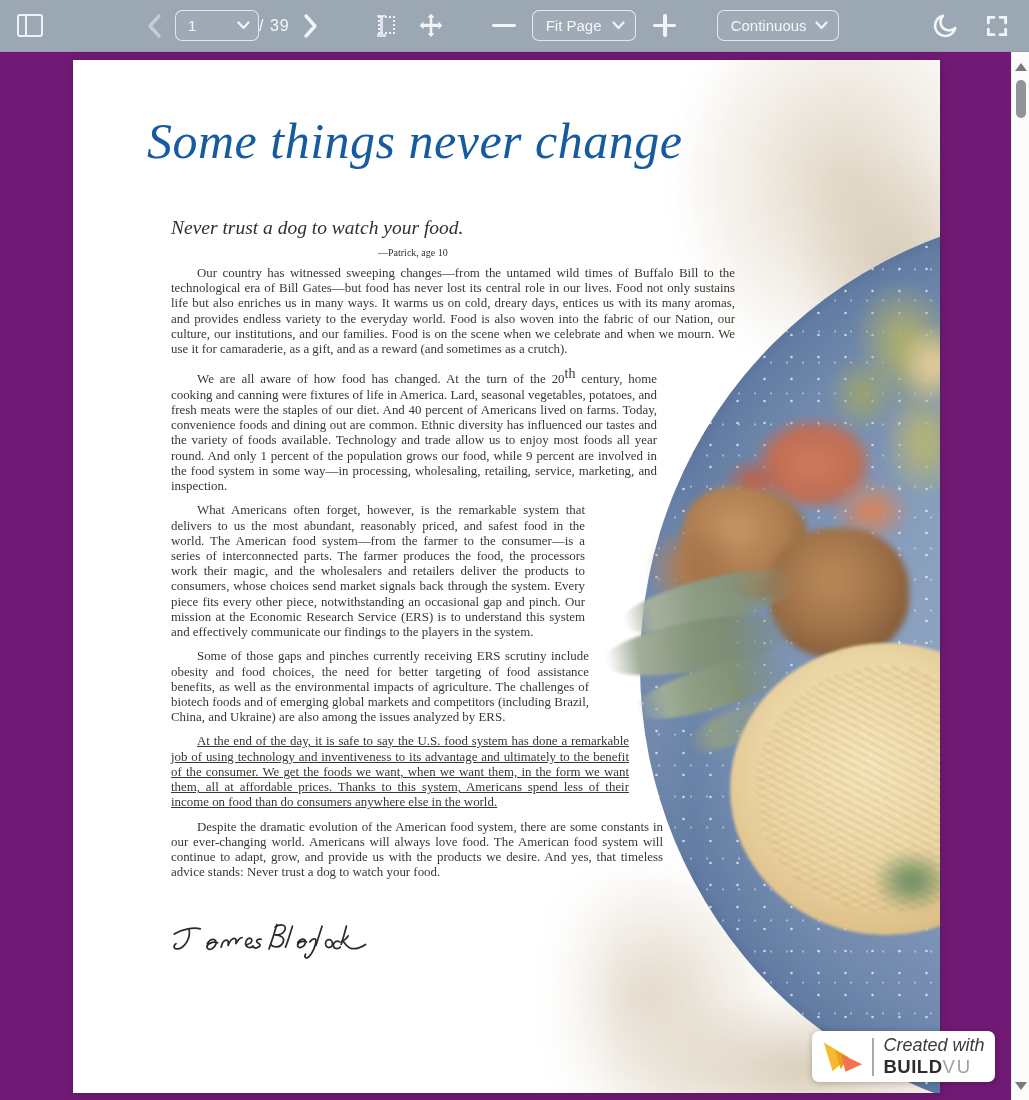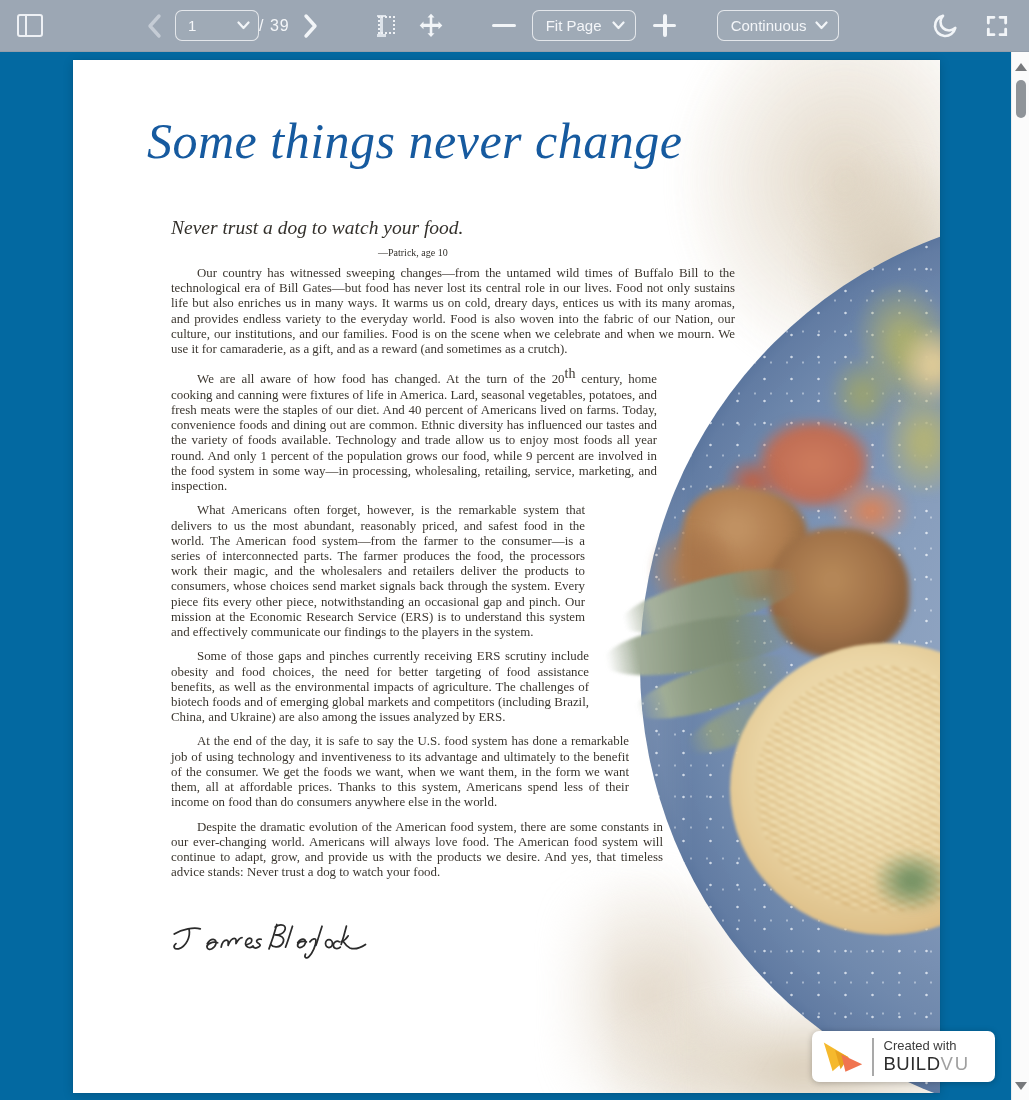--- a/index.html
+++ b/index.html
@@ -39,21 +39,21 @@
   #fit-combo{ margin-left:14px; width:104px; padding:0 10px 0 13px; justify-content:space-between; }
   #zoom-in{ margin-left:15px; width:28px; height:30px; position:relative; }
   .plus{ position:relative; width:23px; height:23px; }
   .plus::before{ content:""; position:absolute; left:0; right:0; top:10px; height:3.4px; background:#f2f5f8; border-radius:2px; }
   .plus::after{ content:""; position:absolute; top:0; bottom:0; left:10px; width:3.4px; background:#f2f5f8; border-radius:2px; }
   #layout-combo{ margin-left:38px; width:122px; padding:0 10px 0 13px; justify-content:space-between; }
   #dark-mode{ margin-left:auto; width:34px; height:34px; }
   #fullscreen{ margin-left:18px; margin-right:15px; width:34px; height:34px; }
 
   
-  #viewer{ position:absolute; top:52px; left:0; right:0; bottom:0; background:#0369a1; }
+  #viewer{ position:absolute; top:52px; left:0; right:0; bottom:0; background:#701a75; }
   #doc-page{
     position:absolute; left:73px; top:8px; width:867px; height:1033px;
     background:#ffffff; box-shadow:0 2px 10px rgba(0,0,0,.16), 0 0 1px rgba(0,0,0,.12);
     overflow:hidden;
   }
 
   
   #food-photo{
     position:absolute; left:460px; top:0; width:407px; height:1033px; overflow:hidden;
     -webkit-mask-image:linear-gradient(to right, rgba(0,0,0,0) 0px, rgba(0,0,0,.78) 85px, #000 160px);
@@ -116,21 +116,21 @@
   .serif{ font-family:"Liberation Serif","DejaVu Serif",serif; }
   #doc-title{
     position:absolute; left:74px; top:52px; font-size:50px; font-style:italic; font-weight:500;
     color:#165a9f; letter-spacing:.5px; white-space:nowrap; z-index:5;
   }
   #epigraph{ position:absolute; left:98px; top:157px; font-size:19.5px; font-style:italic; color:#33302b; z-index:5; }
   #attribution{ position:absolute; left:305px; top:187px; font-size:10px; color:#33302b; z-index:5; }
   #body-copy{ position:absolute; left:98px; top:206px; z-index:5; color:#3b362f; font-size:12.9px; line-height:1.18; }
   #body-copy p{ text-align:justify; text-indent:26px; margin:0 0 9px 0; }
   .w1{ width:564px; } .w2{ width:486px; } .w3{ width:414px; }
-  .w4{ width:418px; } .w5{ width:458px; } .w6{ width:492px; }
+  .w4{ width:418px; } .w5{ width:458px;text-decoration:underline; } .w6{ width:492px; }
   .sup{ vertical-align:super; font-size:14px; }
   #signature{ position:absolute; left:96px; top:854px; z-index:5; }
   #signer{ position:absolute; left:98px; top:914px; z-index:5; font-size:12.6px; line-height:1.25; color:#33302b; }
 
   
   #scrollbar{ position:absolute; right:0; top:52px; bottom:0; width:18px; background:#fbfbfb; border-left:1px solid #ededed; z-index:40; }
   .scroll-arrow{ position:absolute; left:50%; transform:translateX(-50%); width:0; height:0; border-left:6px solid transparent; border-right:6px solid transparent; cursor:pointer; }
   #scroll-up{ top:11px; border-bottom:8px solid #77797c; }
   #scroll-down{ bottom:10px; border-top:8px solid #77797c; }
   #scroll-thumb{ position:absolute; left:4px; top:28px; width:10px; height:38px; border-radius:5px; background:#8f9499; cursor:pointer; }
@@ -141,23 +141,23 @@
     background:#ffffff; border-radius:7px; box-shadow:0 1px 6px rgba(0,0,0,.25);
     display:flex; align-items:center; z-index:50; cursor:pointer;
   }
   #badge-logo{ position:relative; width:40px; height:32px; margin-left:11px; }
   .tri{ position:absolute; inset:0; }
   .tri-yellow{ background:#f5b92d; clip-path:polygon(2% 6%, 64% 52%, 24% 96%); }
   .tri-gold{ background:#e8a21f; clip-path:polygon(30% 30%, 64% 52%, 44% 90%); }
   .tri-orange{ background:#f07450; clip-path:polygon(46% 44%, 98% 74%, 56% 98%); }
   #badge-divider{ width:1.5px; height:38px; background:#a9a9a9; margin-left:9px; }
   #badge-text{ margin-left:10px; display:flex; flex-direction:column; line-height:1.1; }
-  #badge-created{ font-size:13px; color:#3c3c3c; }
+  #badge-created{ font-style:italic; font-size:18px; color:#3c3c3c; }
   #badge-brand{ font-size:18.5px; letter-spacing:.5px; margin-top:1px; }
-  #badge-brand .b1{ font-weight:normal; color:#2d2d2d; }
+  #badge-brand .b1{ font-weight:bold; color:#2d2d2d; }
   #badge-brand .b2{ font-weight:400; color:#a0a0a0; letter-spacing:2px; }
 </style>
 </head>
 <body>
 
 <div id="app">
 
   <div id="toolbar">
     <button class="tb-btn" id="sidebar-toggle">
       <span class="sb-box"></span>

